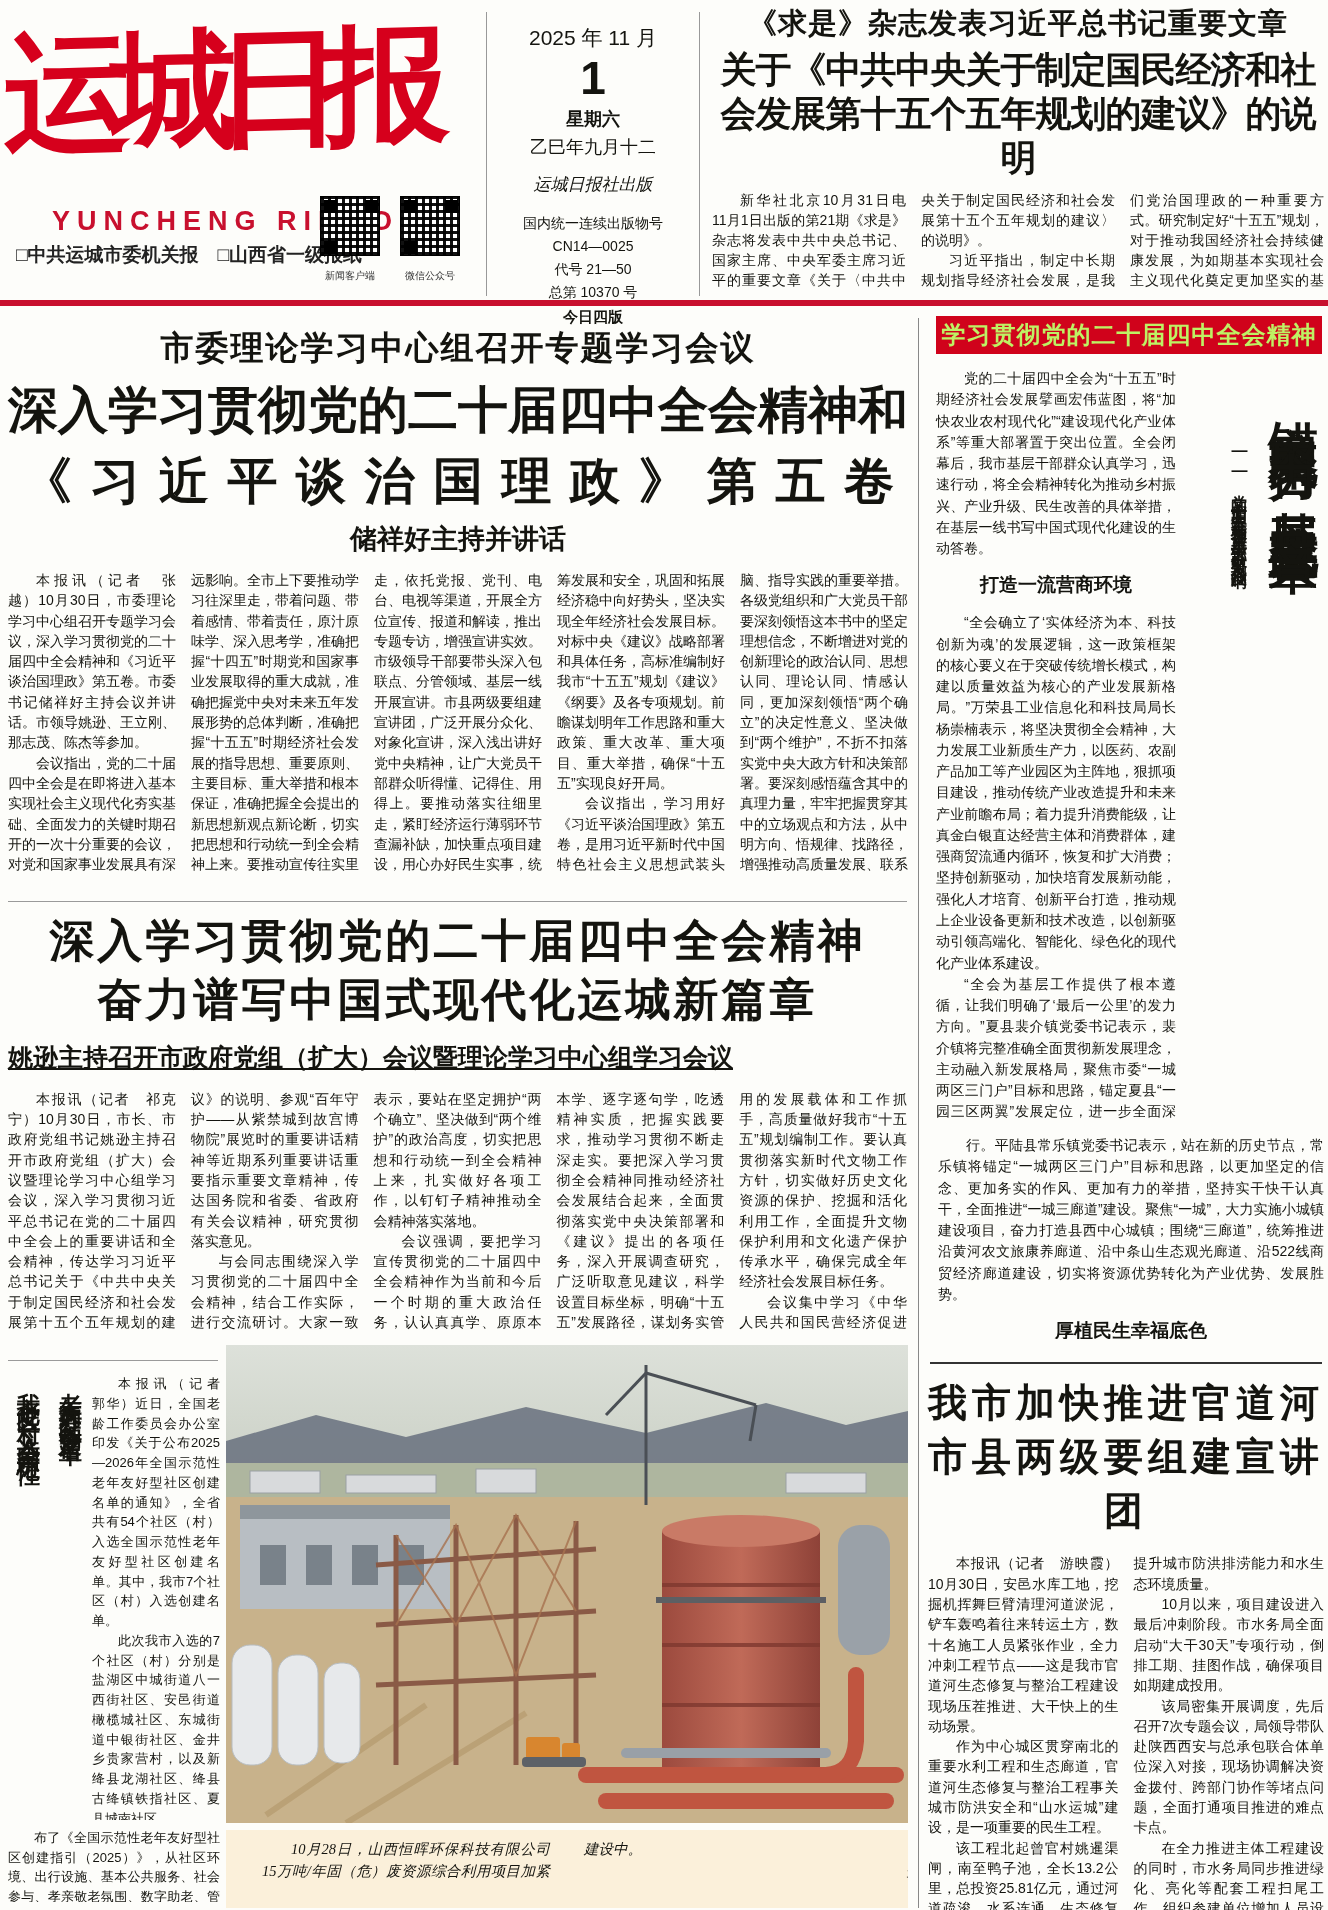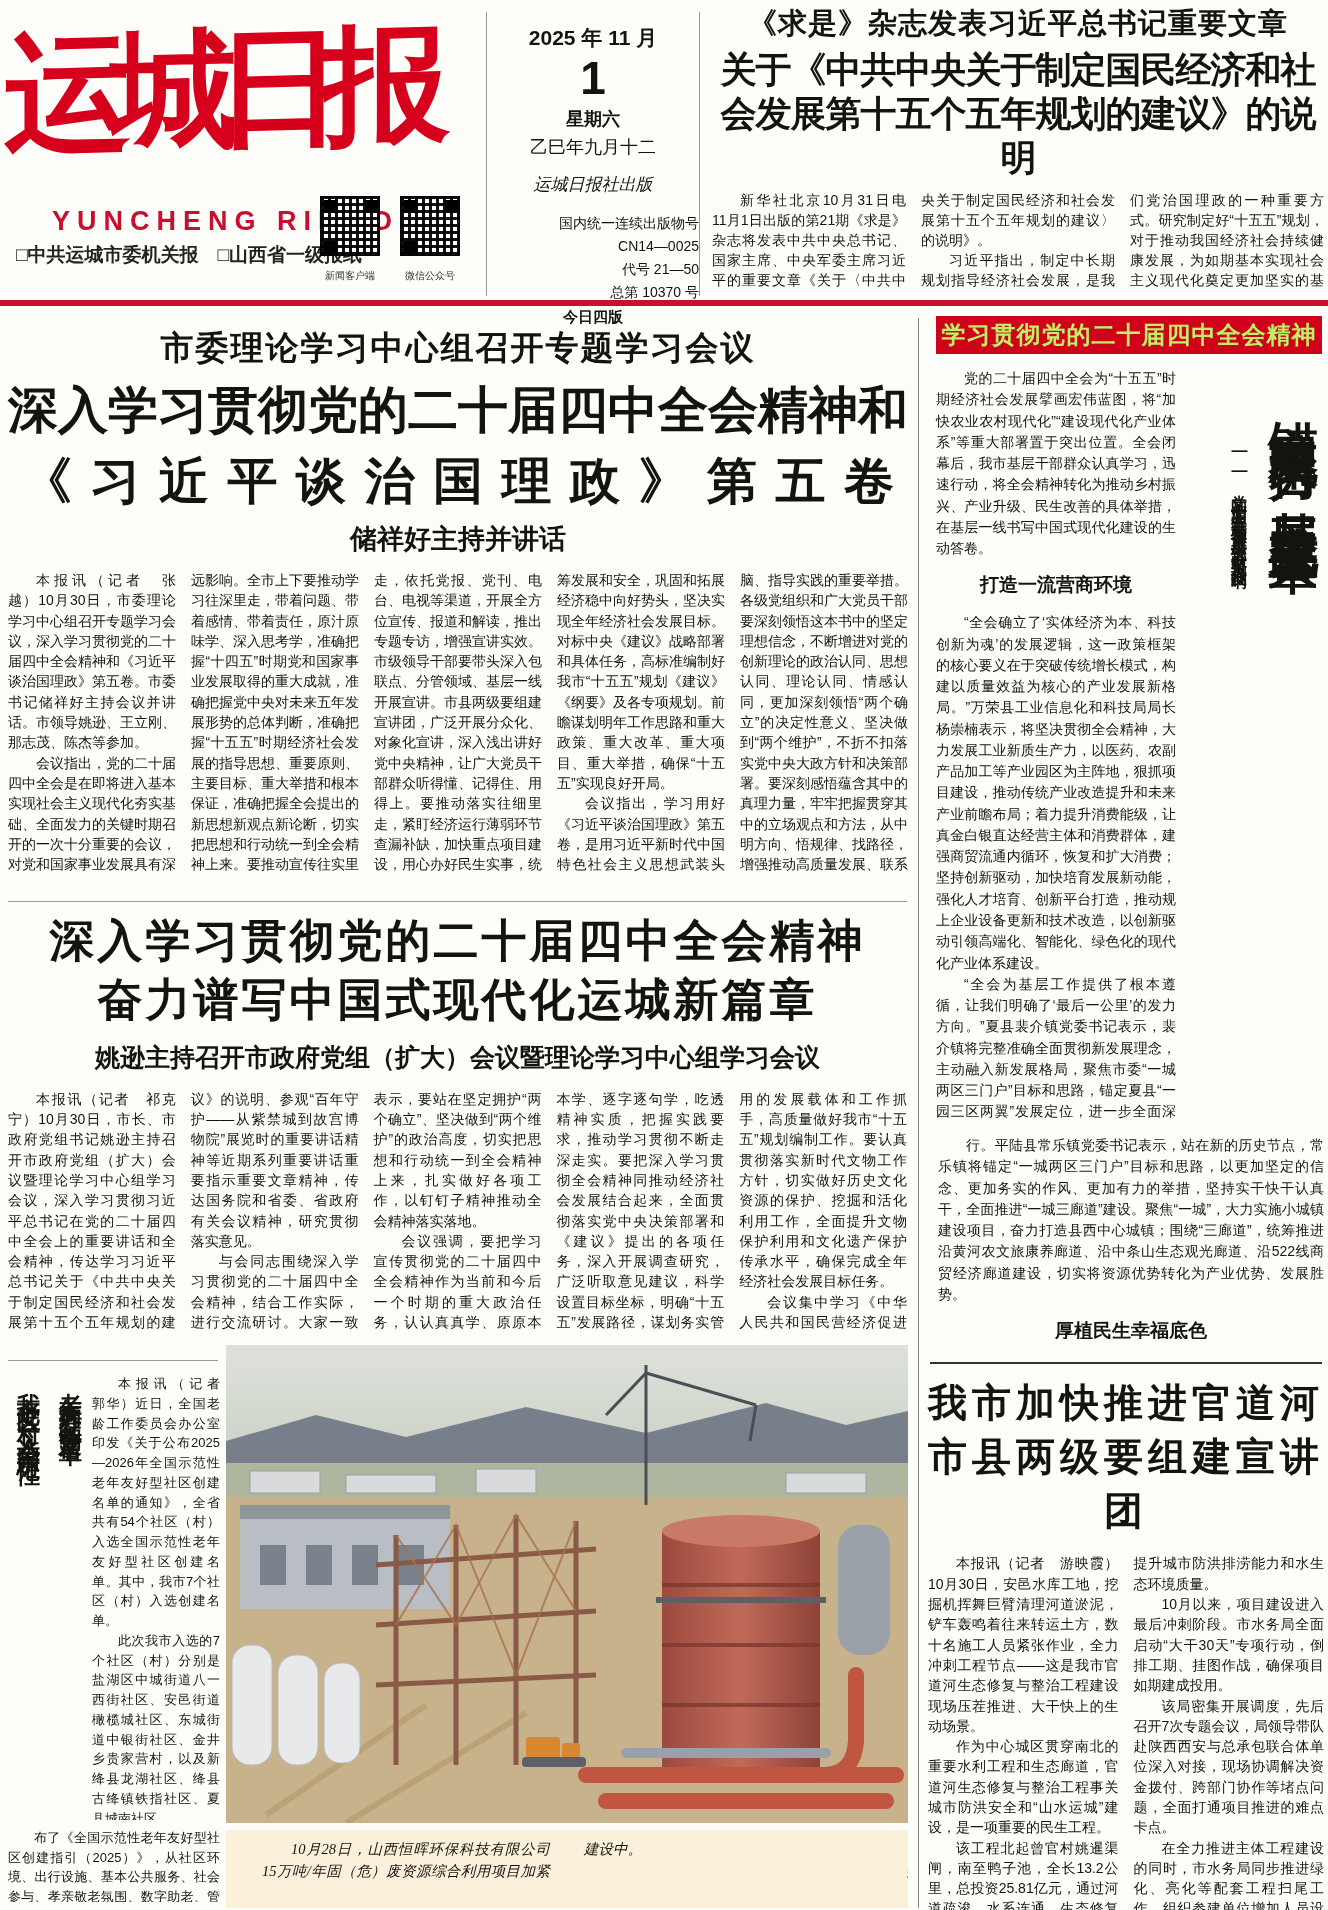--- a/index.html
+++ b/index.html
@@ -36,26 +36,26 @@
   }
   .qr1 { left:320px; top:196px; } .qr2 { left:400px; top:196px; }
   .qr-label { position:absolute; top:269px; width:60px; font-size:10px; text-align:center; color:#333; }
   .ql1 { left:320px; } .ql2 { left:400px; }
 
   .datebox {
     position:absolute; left:486px; top:12px; width:214px; height:284px;
     border-left:1px solid #999; border-right:1px solid #999;
     text-align:center; padding-top:12px;
   }
-  .db-month { font-size:21px; font-weight:bold; }
+  .db-month { font-size:21px; font-weight:normal; }
   .db-day { font-size:46px; font-weight:bold; line-height:1.15; }
   .db-week { font-size:18px; font-weight:bold; margin-top:2px; }
   .db-lunar { font-size:18px; margin-top:4px; }
   .db-pub { font-family:"Liberation Serif",serif; font-style:italic; font-size:17px; margin-top:14px; }
-  .db-issn { font-size:14px; margin-top:16px; line-height:1.65;text-align:right; }
+  .db-issn { font-size:14px; margin-top:16px; line-height:1.65; }
   .db-pages { font-size:15px; margin-top:4px; font-weight:bold; }
 
   .toparticle { position:absolute; left:712px; top:4px; width:612px; }
   .ta-kicker { font-size:29px; font-weight:bold; text-align:center; letter-spacing:1px; }
   .ta-title { font-family:"Liberation Serif",serif; font-weight:600; font-size:36px;
     line-height:1.22; text-align:center; margin-top:5px; letter-spacing:-1px; }
   .ta-body { margin-top:9px; column-count:3; column-gap:15px; font-size:14px;
     line-height:1.43; text-align:justify; height:120px; overflow:hidden; }
   .ta-body p, .cols p { text-indent:2em; margin:0; }
 
@@ -71,21 +71,21 @@
   .a1-deck { text-align:center; font-weight:bold; font-size:27px; margin-top:8px; }
   .cols { text-align:justify; font-size:14px; line-height:1.45; overflow:hidden; }
   .a1-body { margin-top:13px; column-count:5; column-gap:15px; height:310px; }
 
   .hdiv1 { position:absolute; left:8px; top:901px; width:899px; height:1px; background:#9a9a9a; }
 
   
   .article2 { position:absolute; left:8px; top:912px; width:899px; }
   .a2-line { font-family:"Liberation Serif",serif; font-weight:bold; font-size:45px;
     text-align:center; letter-spacing:3px; line-height:1.32; }
-  .a2-sub { text-align:center; font-weight:bold; font-size:25px; margin-top:10px; }
+  .a2-sub { font-weight:bold; font-size:25px; margin-top:10px;text-decoration:underline; }
   .a2-body { margin-top:15px; column-count:5; column-gap:15px; height:250px; }
 
   
   .hdiv2 { position:absolute; left:8px; top:1360px; width:210px; height:1px; background:#9a9a9a; }
   .article3 { position:absolute; left:8px; top:1374px; width:212px; height:532px; }
   .a3-top { display:flex; height:446px; }
   .a3-vt { writing-mode:vertical-rl; text-orientation:upright; font-family:"Liberation Serif",serif;
     font-weight:bold; font-size:23px; letter-spacing:5px; width:36px; margin-right:6px; }
   .a3-bodycol { flex:1; font-size:13px; line-height:1.52; text-align:justify; overflow:hidden; }
   .a3-bodycol p, .a3-bottom p { text-indent:2em; margin:0; }

